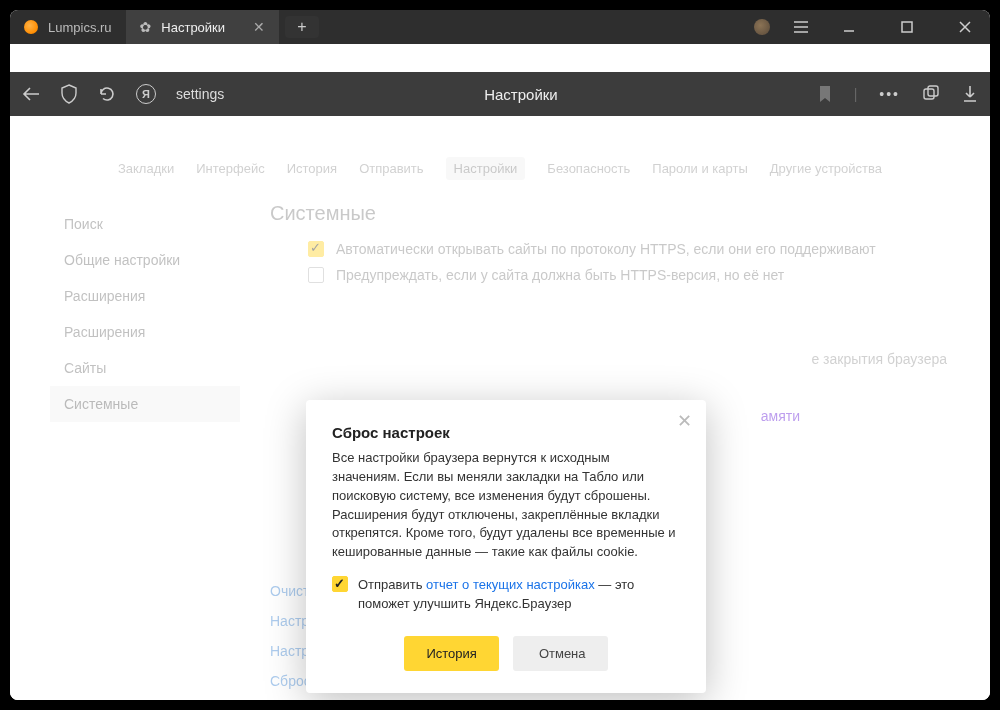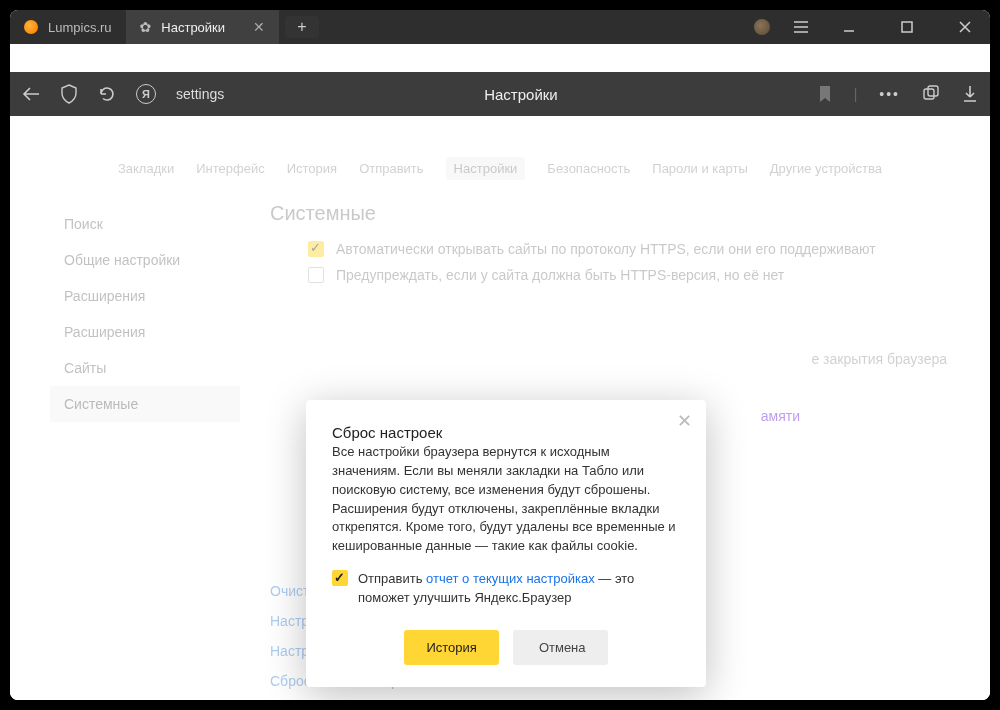--- a/index.html
+++ b/index.html
@@ -52,21 +52,21 @@
   .chk-box { width: 16px; height: 16px; border: 1.5px solid #bbb; border-radius: 2px; flex-shrink: 0; position: relative; }
   .chk-box.checked { background: #ffd633; border-color: #ffd633; }
   .chk-box.checked::after { content: "✓"; position: absolute; top: -2px; left: 1px; font-size: 13px; color: #333; }
 
   .subsection { margin-top: 48px; }
   .link-row { color: #4a8fd9; font-size: 14px; margin: 14px 0; cursor: pointer; }
 
   
   .modal { position: absolute; z-index: 10; top: 256px; left: 296px; width: 400px; background: #fff; border-radius: 4px; box-shadow: 0 8px 40px rgba(0,0,0,0.25); padding: 24px 26px 22px 26px; }
   .modal-close { position: absolute; top: 10px; right: 14px; color: #bbb; font-size: 18px; cursor: pointer; }
-  .modal-title { font-size: 15px; font-weight: normal; color: #222; margin-bottom: 2px; }
+  .modal-title { font-size: 15px; font-weight: bold; color: #222; margin-bottom: 8px; }
   .modal-body { font-size: 13px; color: #333; line-height: 1.45; margin-bottom: 14px; }
   .modal-chk { display: flex; align-items: flex-start; gap: 10px; font-size: 13px; color: #333; line-height: 1.45; margin-bottom: 22px; }
   .modal-chk .chk-box { border-color: #ffd633; background: #ffd633; }
   .modal-chk .chk-box::after { content: "✓"; position: absolute; top: -2px; left: 1px; font-size: 13px; color: #222; font-weight: bold; }
   .modal-chk a { color: #1a73e8; text-decoration: none; }
   .modal-actions { display: flex; justify-content: center; gap: 14px; }
   .btn { padding: 10px 22px; font-size: 13px; border: none; border-radius: 3px; cursor: pointer; }
   .btn-primary { background: #ffd633; color: #222; }
   .btn-secondary { background: #eee; color: #444; padding-left: 26px; }
 

